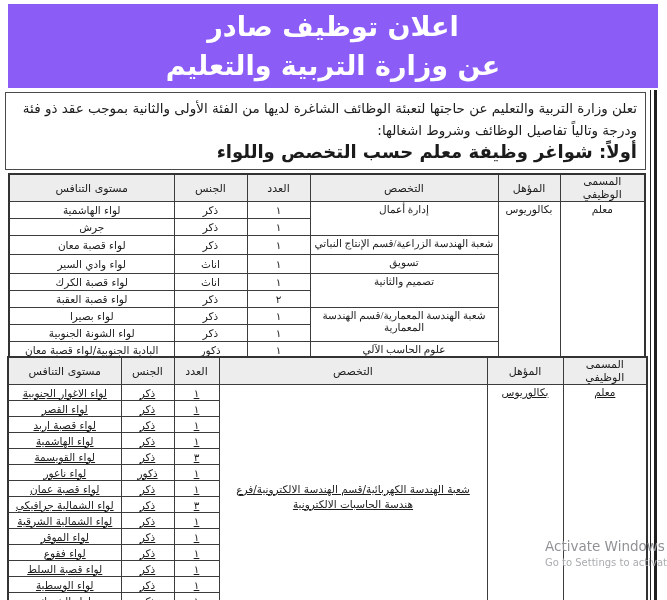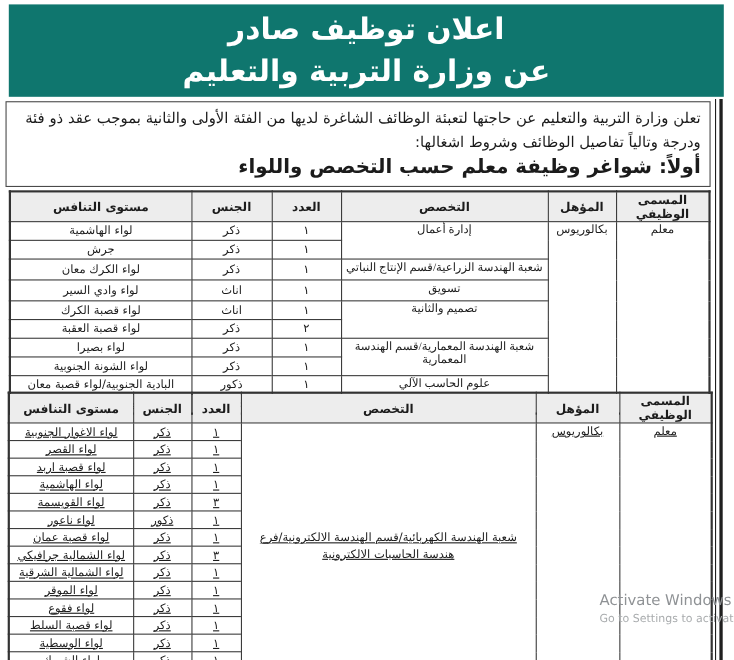--- a/index.html
+++ b/index.html
@@ -2,37 +2,37 @@
 <html lang="ar"><head>
 <meta charset="utf-8">
 <style>
   html,body{margin:0;padding:0;}
   body{
     width:667px;height:600px;position:relative;overflow:hidden;
     background:#ffffff;font-family:"DejaVu Sans",sans-serif;direction:rtl;
   }
   .banner{
     position:absolute;left:8px;top:4px;width:650px;height:84px;box-sizing:border-box;
-    background:#0f766e;color:#ffffff;text-align:center;font-weight:bold;
+    background:#8b5cf6;color:#ffffff;text-align:center;font-weight:bold;
     font-size:27px;line-height:39px;padding-top:3px;
   }
   .intro-box{
     position:absolute;left:5px;top:92px;width:641px;height:78px;box-sizing:border-box;
     border:1px solid #4a4a4a;color:#1b1b1b;
     padding:4px 8px 0 8px;font-size:13.5px;line-height:22px;
   }
   .intro-heading{font-weight:bold;font-size:18px;line-height:22px;}
   table{
     position:absolute;border-collapse:collapse;table-layout:fixed;direction:rtl;
     color:#1c1c1c;border:2px solid #333333;
   }
   #t1{left:8px;top:173px;width:637px;}
   #t2{left:7px;top:356px;width:639px;}
   th,td{border:1px solid #3c3c3c;text-align:center;vertical-align:middle;padding:0 2px;overflow:hidden;}
-  th{background:#ededed;font-size:11px;font-weight:bold;height:19px;}
+  th{background:#ededed;font-size:11px;font-weight:normal;height:19px;}
   #t1 td{height:16px;font-size:10.5px;}
   #t2 td{height:15px;font-size:10.5px;text-decoration:underline;}
   td.top{vertical-align:top;padding-top:1px;}
   td.spec{font-size:10px;line-height:12px;vertical-align:top;padding-top:2px;font-family:Liberation Serif, serif;}
   td.spec-mid{font-size:10.5px;line-height:15px;vertical-align:middle;}
   .vrule-a{position:absolute;left:650px;top:90px;width:1px;height:510px;background:#1f1f1f;}
   .vrule-b{position:absolute;left:654px;top:90px;width:3px;height:510px;background:#1f1f1f;}
   .watermark{position:absolute;left:545px;top:538px;width:220px;direction:ltr;text-align:left;white-space:nowrap;}
   .wm1{font-size:13.5px;color:#8f9295;}
   .wm2{font-size:10px;color:#a9acae;margin-top:3px;}
@@ -78,21 +78,21 @@
   </tr>
   <tr>
     <td>١</td>
     <td>ذكر</td>
     <td>جرش</td>
   </tr>
   <tr>
     <td class="spec">شعبة الهندسة الزراعية/قسم الإنتاج النباتي</td>
     <td>١</td>
     <td>ذكر</td>
-    <td>لواء الكرك معان</td>
+    <td>لواء قصبة معان</td>
   </tr>
   <tr>
     <td class="spec">تسويق</td>
     <td>١</td>
     <td>اناث</td>
     <td>لواء وادي السير</td>
   </tr>
   <tr>
     <td class="spec" rowspan="2">تصميم والثانية</td>
     <td>١</td>

